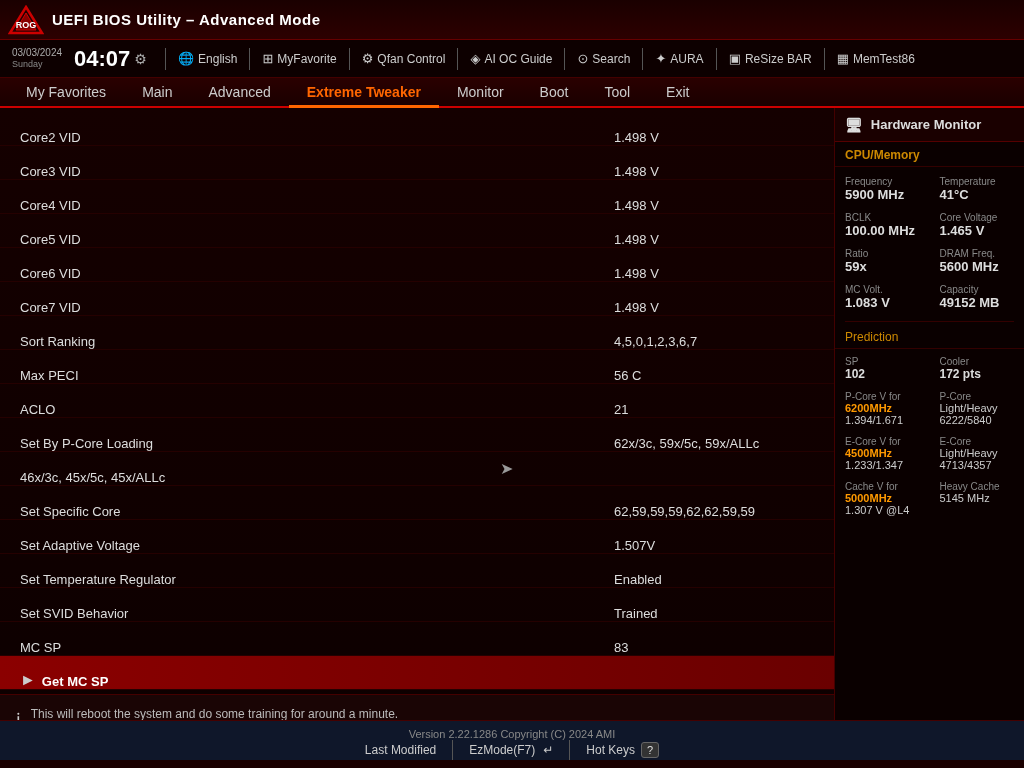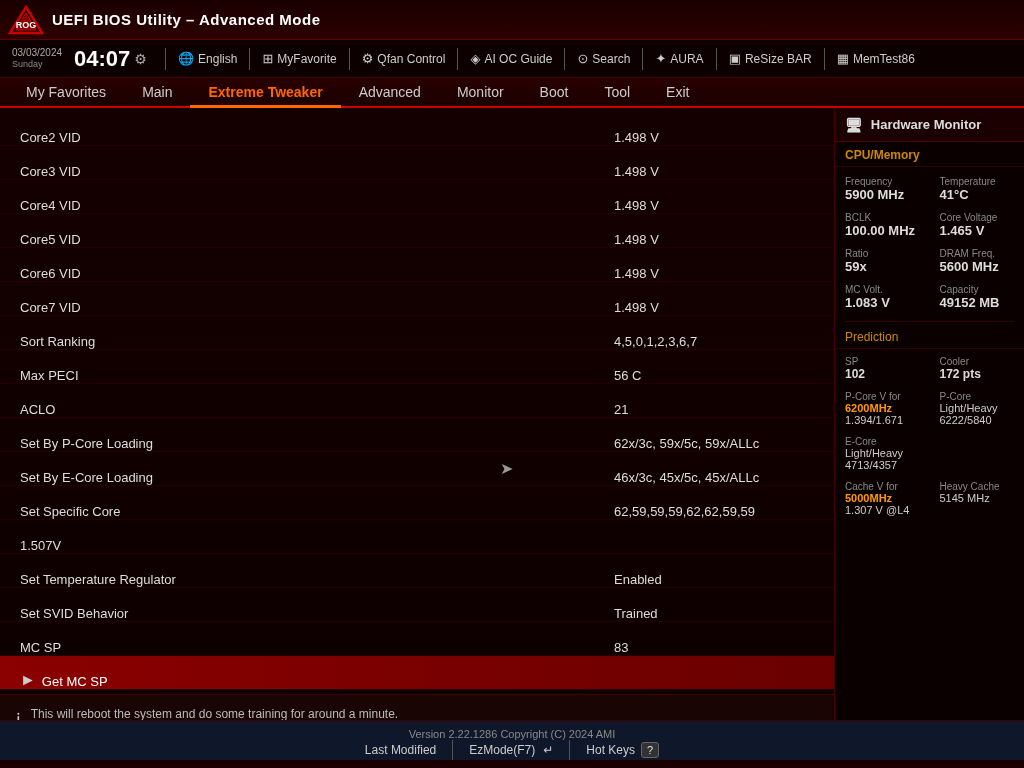--- a/index.html
+++ b/index.html
@@ -385,27 +385,27 @@
   </div>
 </div>
 
 <div class="nav-tabs">
   <div class="nav-tab">
     <span>My Favorites</span>
   </div>
   <div class="nav-tab">
     <span>Main</span>
   </div>
+  <div class="nav-tab">
+    <span>Advanced</span>
+  </div>
   <div class="nav-tab active">
     <span>Extreme Tweaker</span>
   </div>
   <div class="nav-tab">
-    <span>Advanced</span>
-  </div>
-  <div class="nav-tab">
     <span>Monitor</span>
   </div>
   <div class="nav-tab">
     <span>Boot</span>
   </div>
   <div class="nav-tab">
     <span>Tool</span>
   </div>
   <div class="nav-tab">
     <span>Exit</span>
@@ -451,47 +451,47 @@
       </div>
       <div class="setting-row">
         <span class="setting-label">ACLO</span>
         <span class="setting-value">21</span>
       </div>
       <div class="setting-row">
         <span class="setting-label">Set By P-Core Loading</span>
         <span class="setting-value">62x/3c, 59x/5c, 59x/ALLc</span>
       </div>
       <div class="setting-row" style="position:relative;">
-        <span class="setting-label">Set By E-Core Loading</span>
         <span class="setting-value">46x/3c, 45x/5c, 45x/ALLc</span>
 
         <span style="position:absolute; left:500px; top:7px; color:#999; font-size:16px;">➤</span>
       </div>
       <div class="setting-row">
         <span class="setting-label">Set Specific Core</span>
         <span class="setting-value">62,59,59,59,62,62,59,59</span>
       </div>
       <div class="setting-row">
+        <span class="setting-label">Set Adaptive Voltage</span>
         <span class="setting-value">1.507V</span>
       </div>
       <div class="setting-row">
         <span class="setting-label">Set Temperature Regulator</span>
         <span class="setting-value">Enabled</span>
       </div>
       <div class="setting-row">
         <span class="setting-label">Set SVID Behavior</span>
         <span class="setting-value">Trained</span>
       </div>
       <div class="setting-row">
         <span class="setting-label">MC SP</span>
         <span class="setting-value">83</span>
       </div>
       <div class="setting-row highlight" style="background: linear-gradient(90deg, #8b0000 0%, #6a0000 100%);">
         <span class="arrow-icon" style="color:#ccc; margin-right:6px;">►</span>
-        <span class="setting-label" style="color:#fff; font-weight:400;">Get MC SP</span>
+        <span class="setting-label" style="color:#fff; font-weight:700;">Get MC SP</span>
       </div>
     </div>
 
     <div class="info-box">
       <span class="info-icon">ℹ</span>
       <div class="info-text">
         <div>This will reboot the system and do some training for around a minute.</div>
 
       </div>
     </div>
@@ -562,20 +562,25 @@
         <div class="pred-value-sub">1.394/1.671</div>
       </div>
       <div class="pred-cell">
         <div class="pred-label">P-Core</div>
         <div class="pred-value-sub">Light/Heavy</div>
         <div class="pred-value-sub">6222/5840</div>
       </div>
     </div>
 
     <div class="pred-row">
+      <div class="pred-cell">
+        <div class="pred-label">E-Core V for</div>
+        <div class="pred-value-highlight">4500MHz</div>
+        <div class="pred-value-sub">1.233/1.347</div>
+      </div>
       <div class="pred-cell">
         <div class="pred-label">E-Core</div>
         <div class="pred-value-sub">Light/Heavy</div>
         <div class="pred-value-sub">4713/4357</div>
       </div>
     </div>
 
     <div class="pred-row">
       <div class="pred-cell">
         <div class="pred-label">Cache V for</div>

